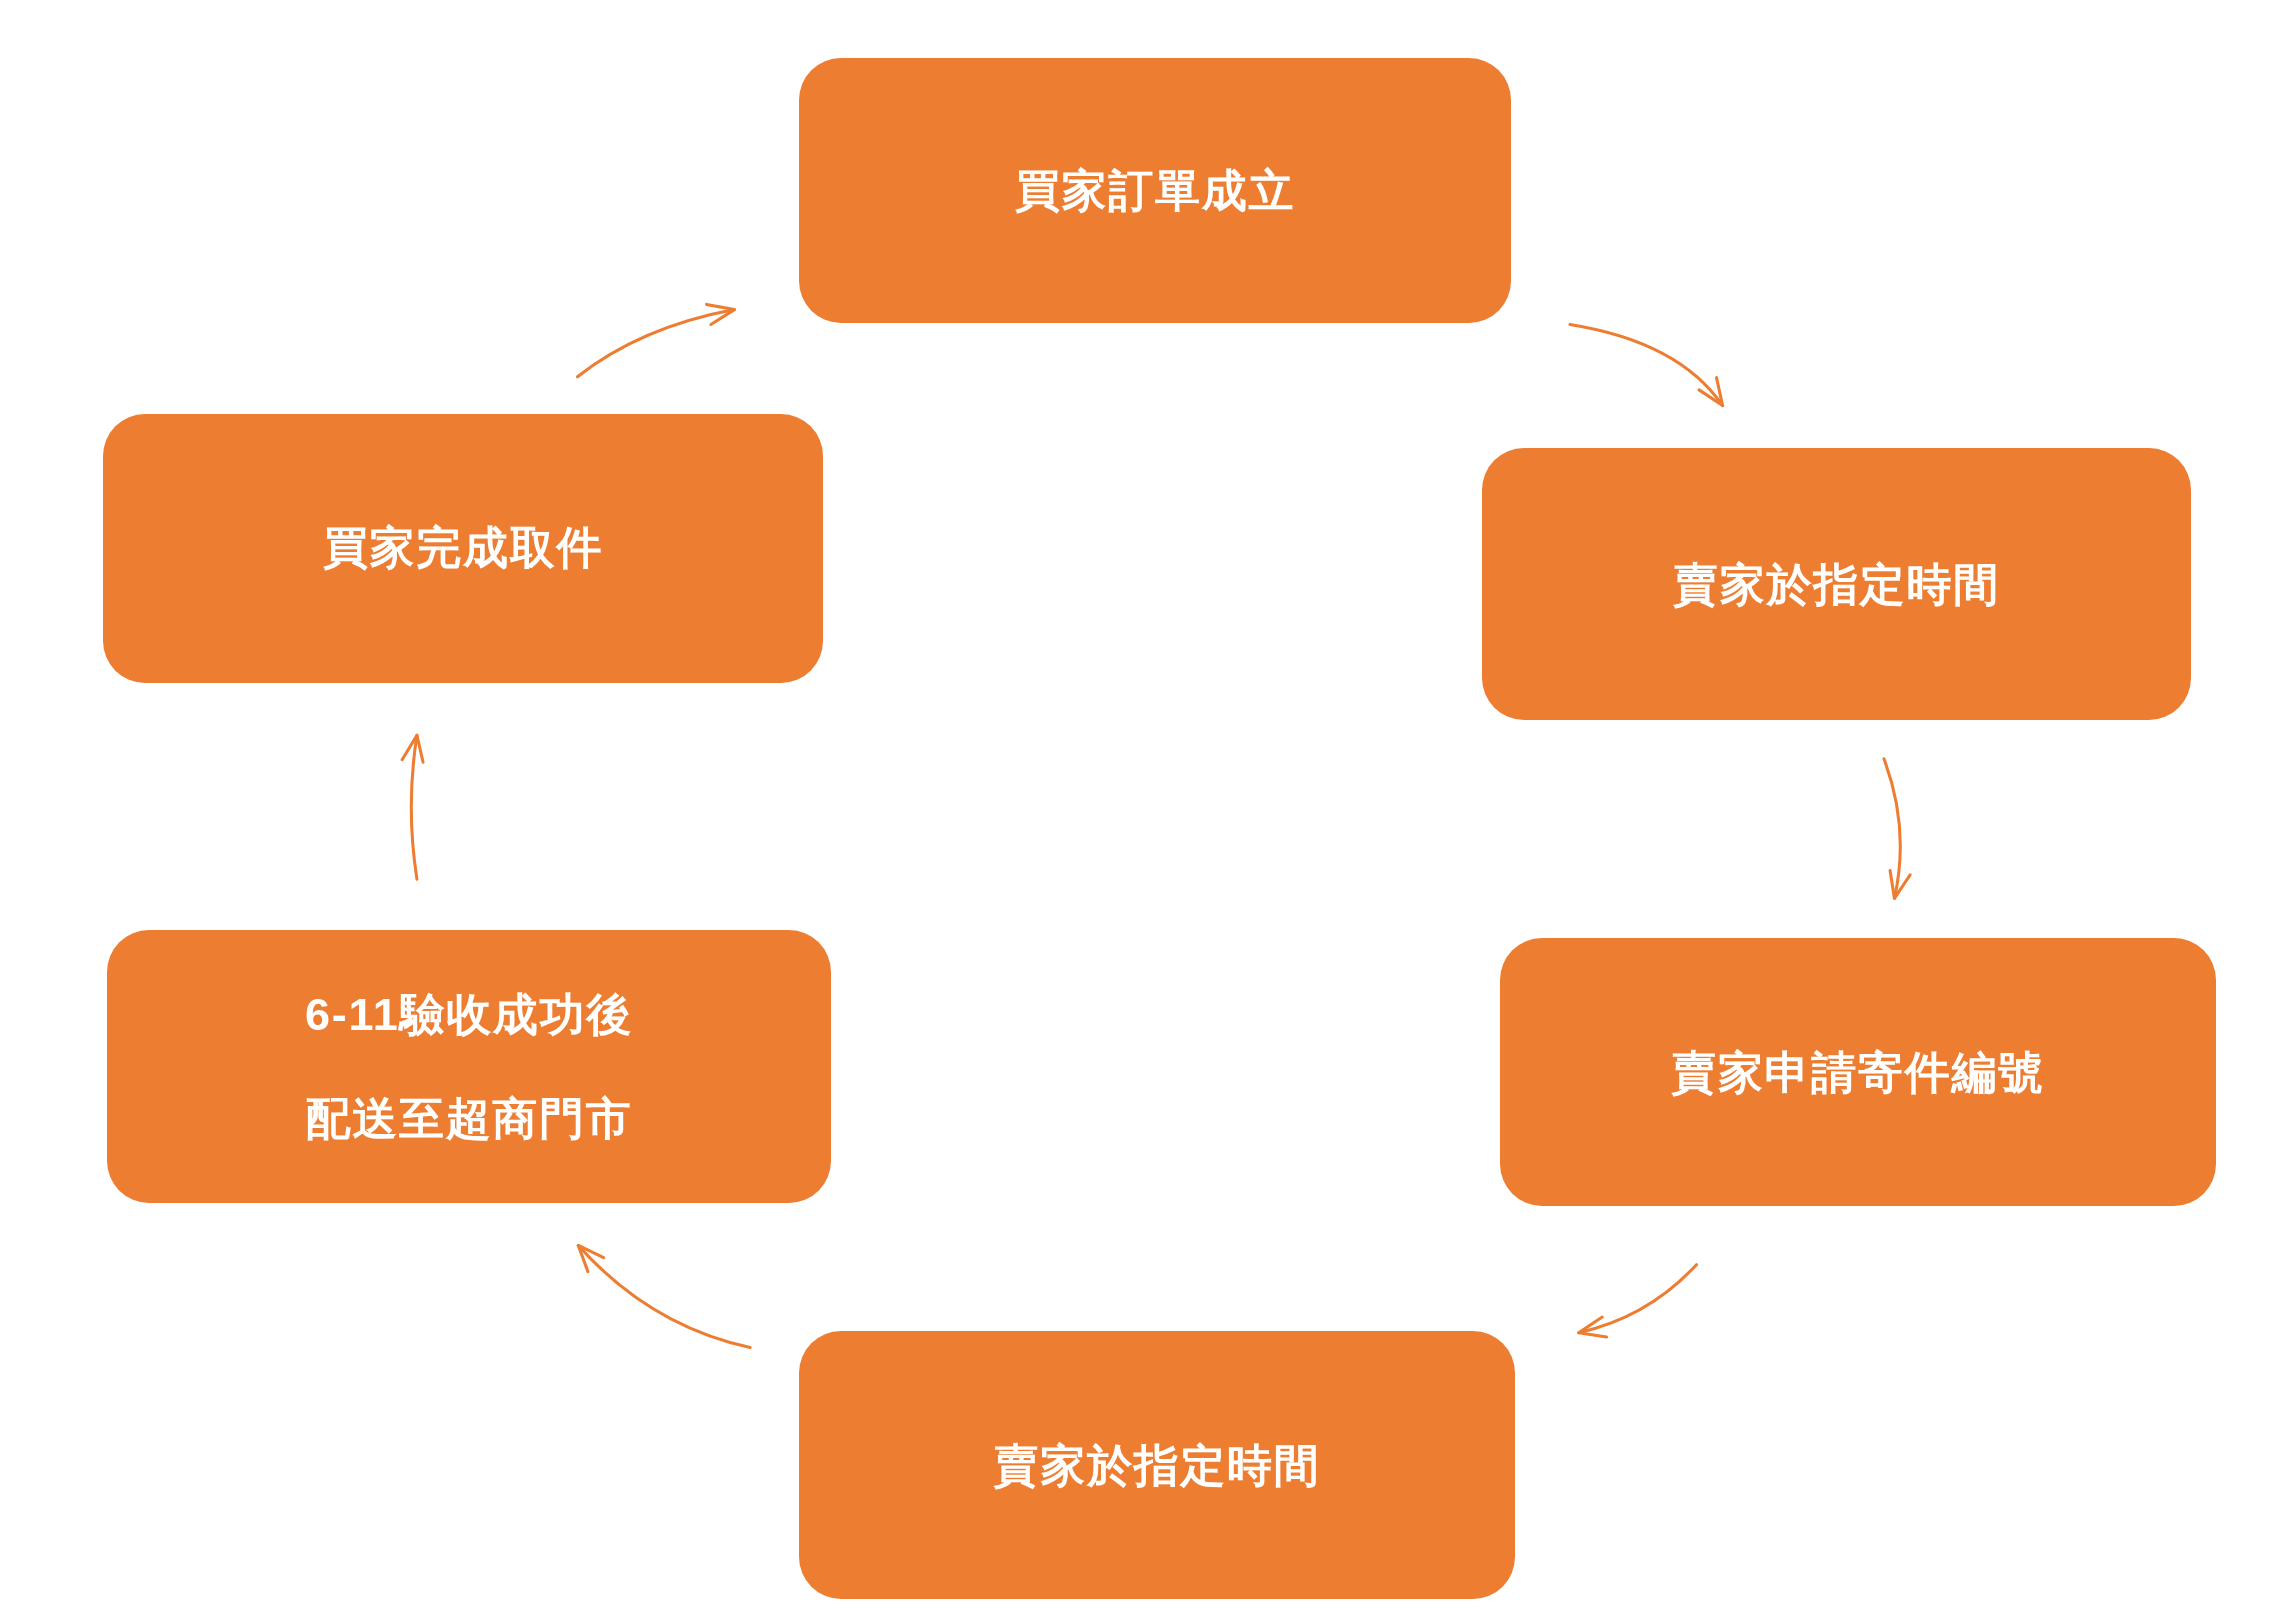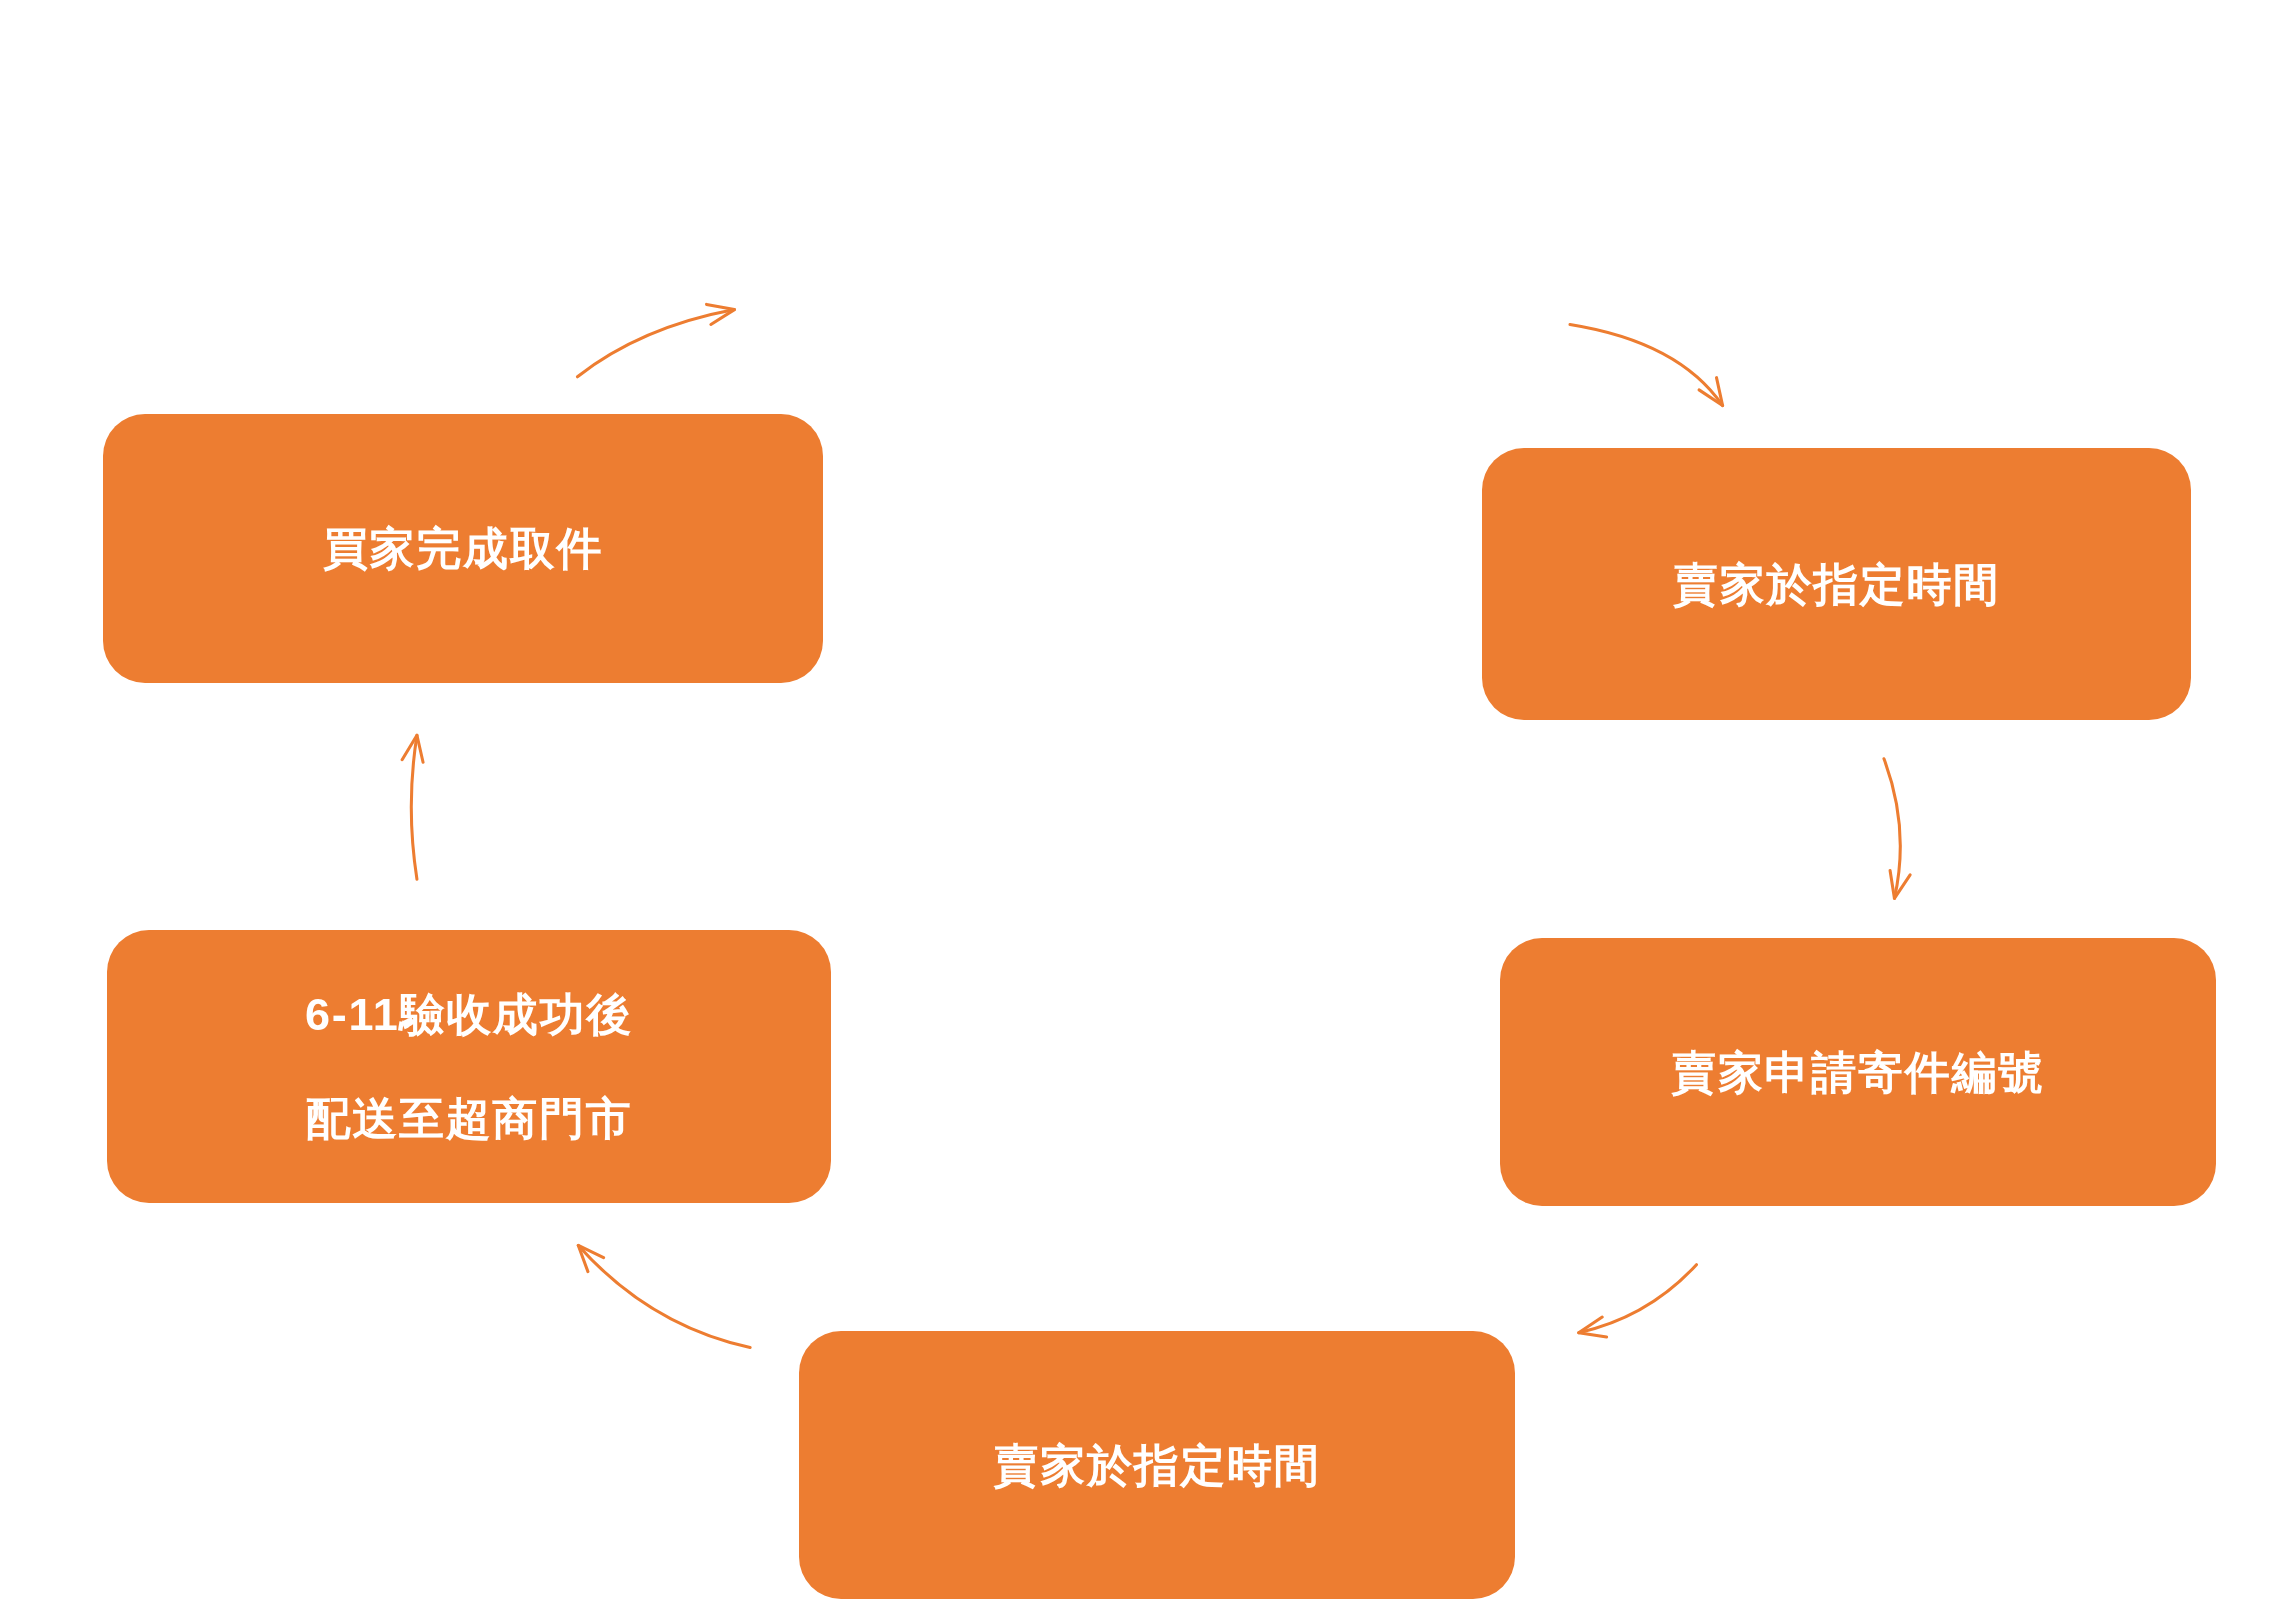--- a/index.html
+++ b/index.html
@@ -27,41 +27,44 @@
     font-size: 45px;
     text-align: center;
     letter-spacing: 1.7px;
   }
   .node span { display: block; line-height: 1; }
   #node-order      { left: 799px;  top: 58px;   width: 712px; height: 265px; }
   #node-ready      { left: 1482px; top: 448px;  width: 709px; height: 272px; }
   #node-number     { left: 1500px; top: 938px; width: 716px; height: 268px; }
   #node-logistics  { left: 799px;  top: 1331px; width: 716px; height: 268px; justify-content: center; }
   #node-store      { left: 107px;  top: 930px; width: 724px; height: 273px; }
-  #node-pickup     { left: 103px;  top: 414px;  width: 720px; height: 269px; }
+  #node-pickup     { left: 103px;  top: 414px;  width: 720px; height: 269px; font-family: Liberation Serif, serif; }
   svg.arrows {
     position: absolute;
     left: 0; top: 0;
     width: 2273px;
     height: 1624px;
     pointer-events: none;
   }
   svg.arrows path {
     fill: none;
     stroke: var(--accent);
     stroke-width: 3.5;
     stroke-linecap: round;
     stroke-linejoin: round;
   }
 </style>
 </head>
 <body>
 
 <div class="canvas">
 
+  <div class="node" id="node-order">
+    <span>買家訂單成立</span>
+  </div>
 
   <div class="node" id="node-ready">
     <span>賣家於指定時間</span>
   </div>
 
   <div class="node" id="node-number">
     <span>賣家申請寄件編號</span>
   </div>
 
   <div class="node" id="node-logistics">

